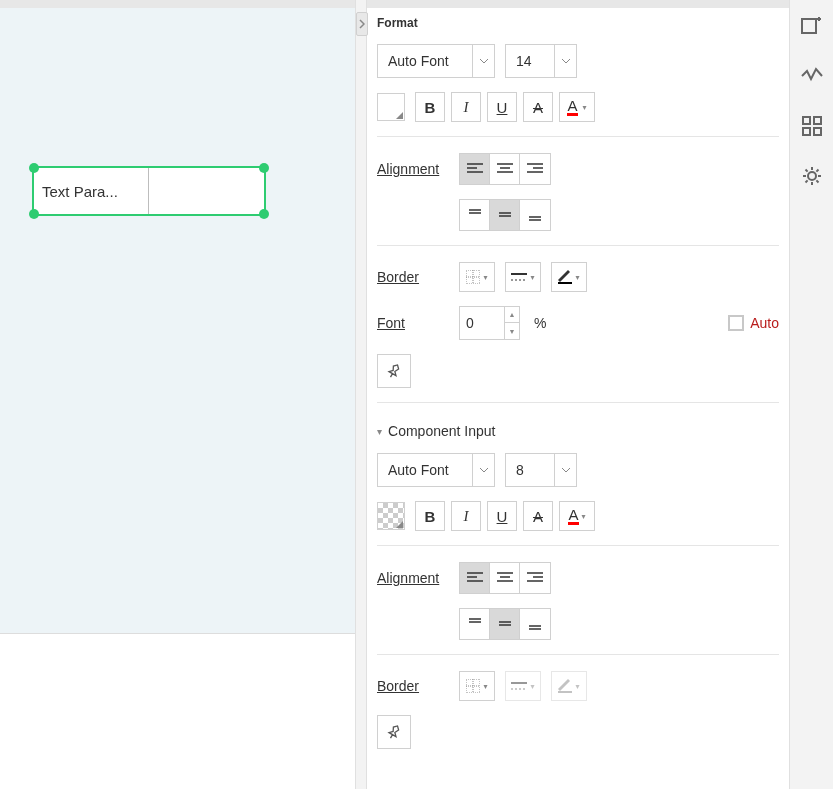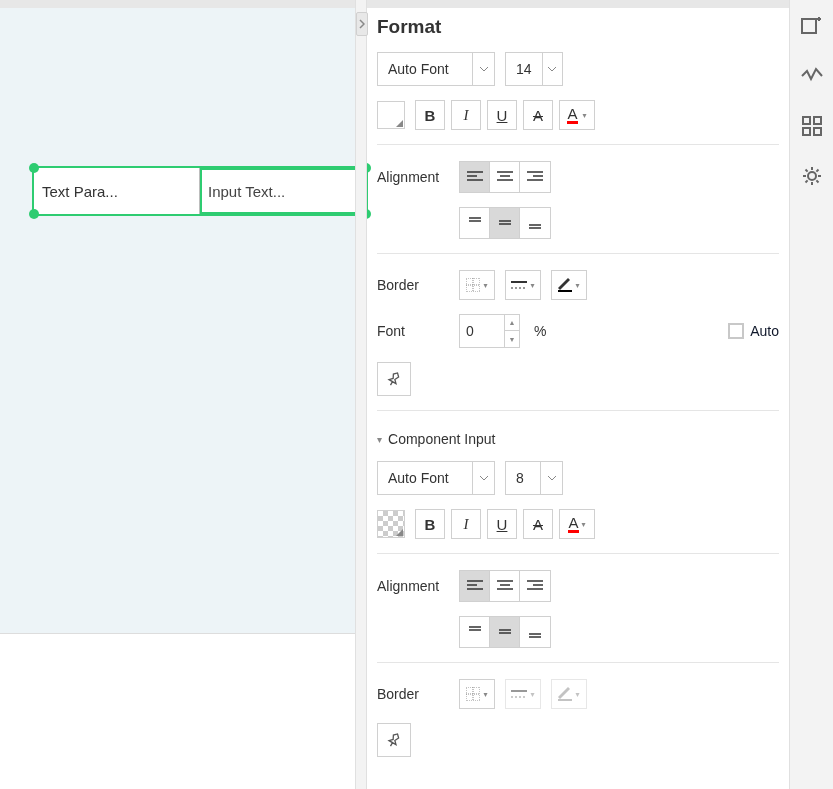--- a/index.html
+++ b/index.html
@@ -1,44 +1,44 @@
 <!DOCTYPE html>
 <html><head>
 <meta charset="utf-8">
 <style>
   * { box-sizing: border-box; font-family: Arial, sans-serif; }
   body { margin: 0; background: #fff; width: 833px; height: 789px; overflow: hidden; }
   .app { display: flex; width: 100%; height: 100%; }
   .canvas-area { width: 355px; background: #edf4f7; position: relative; border-top: 8px solid #e7e7e7; }
-  .canvas-widget { position: absolute; top: 158px; left: 32px; width: 336px; height: 50px; border: 2px solid #2ecc71; background: #fff; display: flex; }
+  .canvas-widget { position: absolute; top: 158px; left: 32px; width: 234px; height: 50px; border: 2px solid #2ecc71; background: #fff; display: flex; }
   .canvas-widget .label { width: 50%; display:flex; align-items:center; padding:0 8px; font-size:15px; color:#333; border-right:1px solid #bdbdbd;}
   .canvas-widget .input { width: 50%; border: 2px solid #2ecc71; display:flex; align-items:center; padding:0 6px; font-size:15px; color:#444;}
   .handle { position:absolute; width:10px; height:10px; background:#2ecc71; border-radius:50%; }
   .h-tl { top:-5px; left:-5px;}
   .h-tr { top:-5px; right:-5px;}
   .h-bl { bottom:-5px; left:-5px;}
   .h-br { bottom:-5px; right:-5px;}
 
   .divider { width: 12px; background:#f3f3f3; border-left:1px solid #e0e0e0; border-right:1px solid #e0e0e0; position:relative; }
   .canvas-white { position:absolute; top:625px; left:0; right:0; bottom:0; background:#fff; border-top:1px solid #ddd;}
   .divider .collapse { position:absolute; top:12px; left:0; width:12px; height:24px; background:#e8e8e8; display:flex; align-items:center; justify-content:center; font-size:10px; color:#888; border:1px solid #d0d0d0; border-radius:2px;}
 
   .panel { flex:1; background:#fff; overflow:auto; padding:0 10px 30px 10px; border-top: 8px solid #e7e7e7; }
-  .panel-title { font-weight:bold; font-size:19px; color:#333; padding:8px 0 14px 0; }
+  .panel-title { font-weight:bold; font-size:12px; color:#333; padding:8px 0 14px 0; }
 
   .row { display:flex; align-items:center; gap:10px; margin-bottom:14px; }
-  .row-label { width:72px; font-size:14px; color:#333; }
+  .row-label { width:72px; font-size:14px; color:#333;text-decoration:underline; }
   .spacer { width:72px; }
 
   .dropdown { height:34px; border:1px solid #d0d0d0; background:#fff; display:flex; align-items:center; justify-content:space-between; font-size:14px; color:#333;}
   .dropdown .dd-text { padding:0 10px; }
   .dropdown .dd-arrow { width:22px; height:100%; border-left:1px solid #d0d0d0; display:flex; align-items:center; justify-content:center; font-size:9px; color:#888;}
 
   .font-dd { width:118px; }
-  .size-dd { width:58px; }
+  .size-dd { width:72px; }
 
   .btn-group { display:flex; gap:6px; }
   .btn { width:30px; height:30px; border:1px solid #d0d0d0; background:#fff; display:flex; align-items:center; justify-content:center; font-size:15px; color:#333; position:relative;}
   .btn.wide { width:36px; }
   .btn-seg { display:flex; border:1px solid #d0d0d0;}
   .btn-seg .seg { width:30px; height:30px; display:flex; align-items:center; justify-content:center; border-right:1px solid #d0d0d0; background:#fff;}
   .btn-seg .seg:last-child { border-right:none;}
   .btn-seg .seg.active { background:#d9d9d9;}
 
   .color-swatch { width:28px; height:28px; border:1px solid #d0d0d0; position:relative; }
@@ -63,32 +63,31 @@
 
   .section-divider { height:1px; background:#e5e5e5; margin: 8px 0 16px 0;}
   .subsection { font-size:14px; color:#333; display:flex; align-items:center; gap:6px; padding:4px 0 14px 0;}
   .subsection .chev { font-size:10px; color:#888;}
 
   .pin-btn { width:34px; height:34px; border:1px solid #d0d0d0; display:flex; align-items:center; justify-content:center;}
 
   .right-bar { width:44px; background:#f3f3f3; display:flex; flex-direction:column; align-items:center; padding-top:12px; gap:22px; border-left:1px solid #e0e0e0;}
   .right-bar .ritem { width:28px; height:28px; display:flex; align-items:center; justify-content:center; color:#666; }
 
-  .row-right { margin-left:auto; display:flex; align-items:flex-end; font-size:14px; color:#0f172a;}
+  .row-right { margin-left:auto; display:flex; align-items:flex-end; font-size:14px; color:#b91c1c;}
   .pct { font-size:14px; color:#333; margin-left:4px;}
 </style>
 </head>
 <body>
 
 <div class="app">
 
   <div class="canvas-area">
     <div class="canvas-widget">
       <div class="label">Text Para...</div>
-      <div class="input">Input Text...</div>
       <div class="handle h-tl"></div>
       <div class="handle h-tr"></div>
       <div class="handle h-bl"></div>
       <div class="handle h-br"></div>
     </div>
     <div class="canvas-white"></div>
   </div>
 
   <div class="divider">
     <div class="collapse">

